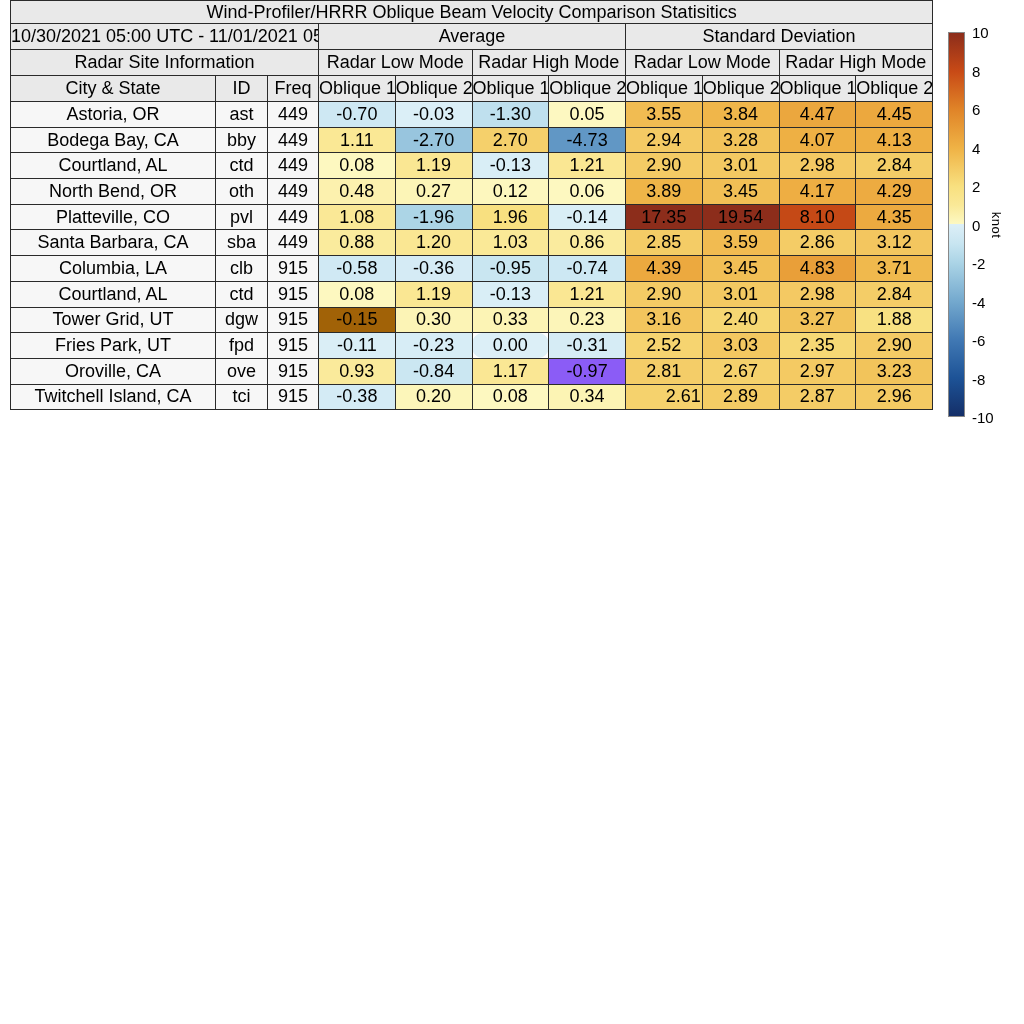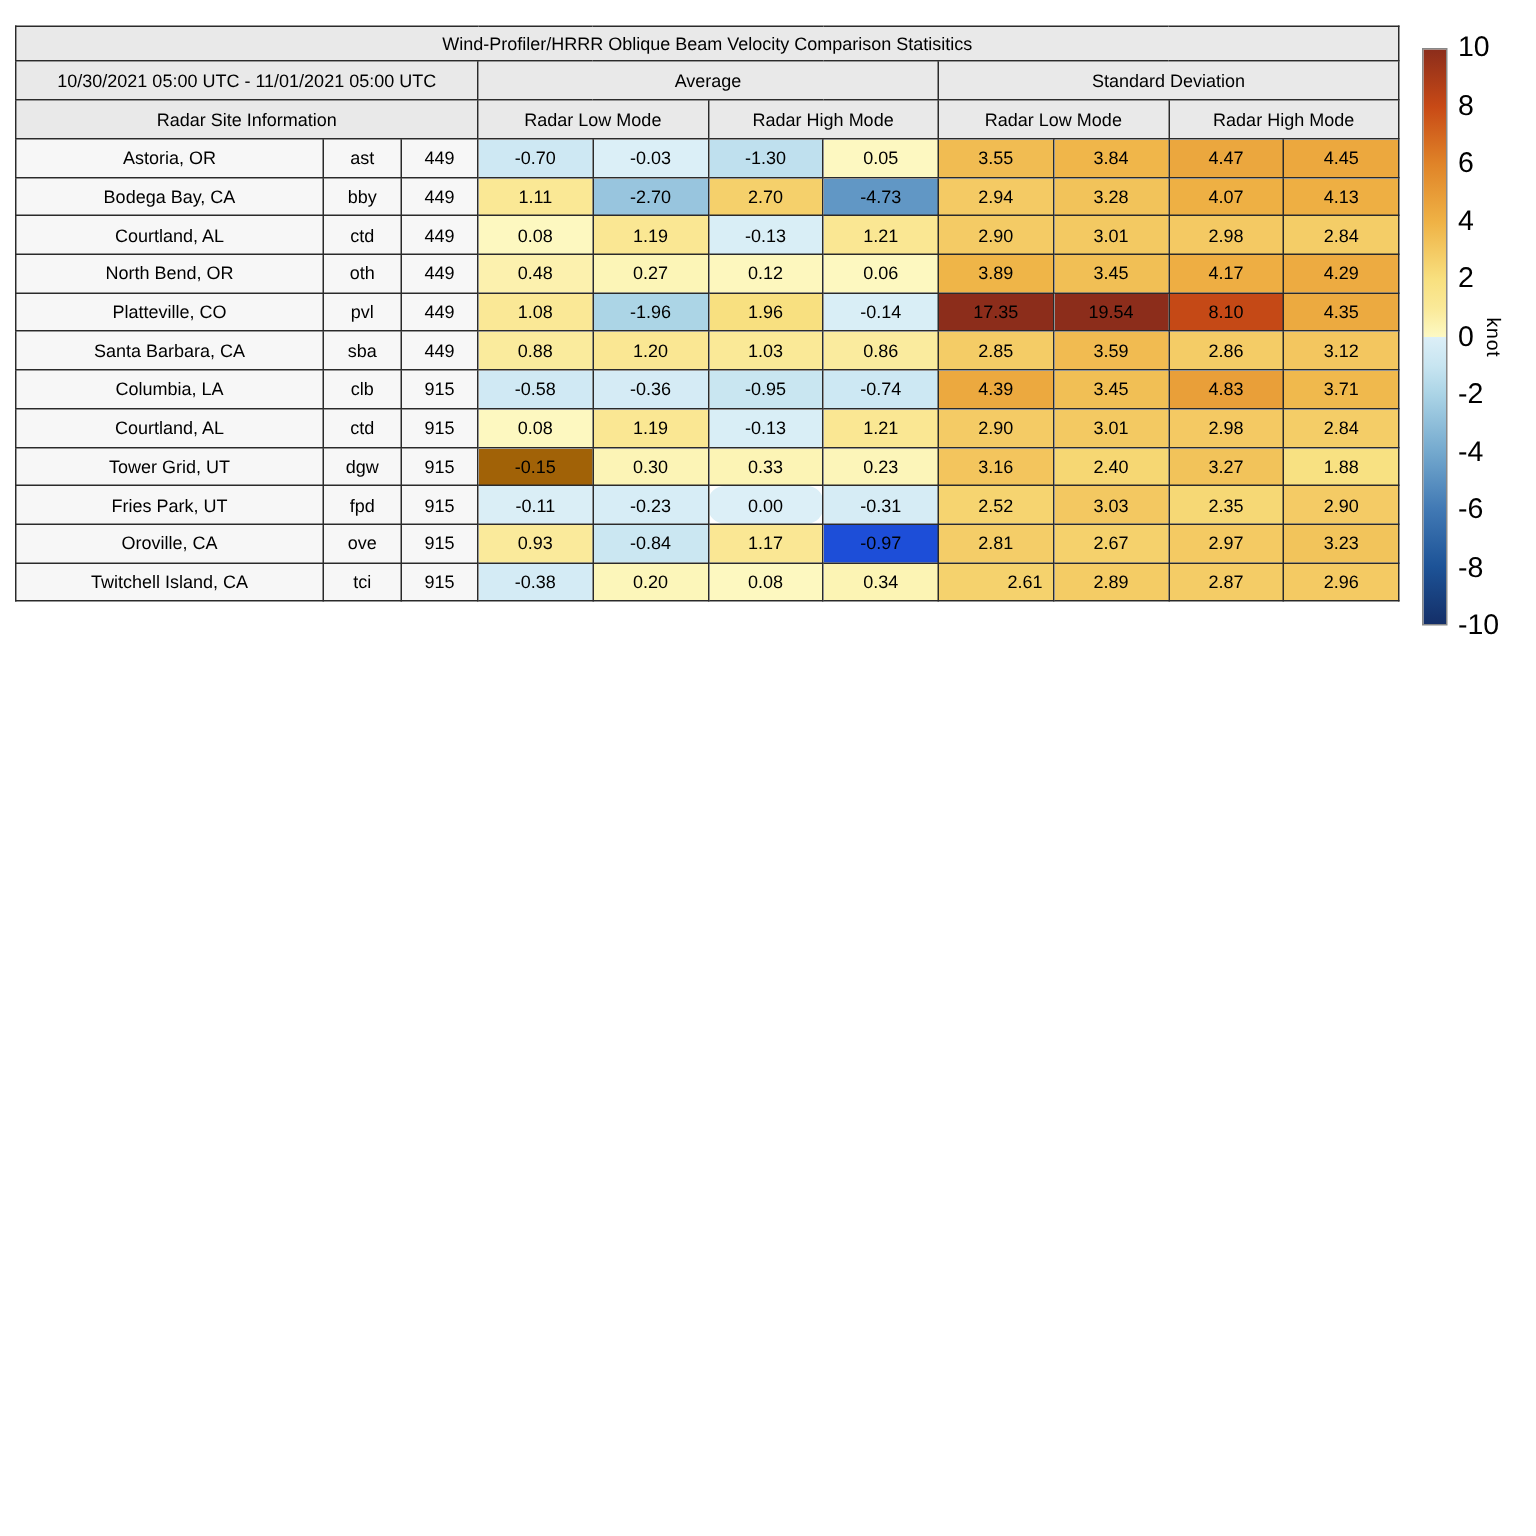--- a/index.html
+++ b/index.html
@@ -10,25 +10,25 @@
     color: #000;
   }
   .figure {
     position: relative;
     width: 1024px; height: 1024px;
     background: #ffffff;
     overflow: hidden;
   }
   table.stats {
     position: absolute;
-    left: 10px; top: 17px;
+    left: 10px; top: 0;
     width: 922px;
     border-collapse: collapse;
     table-layout: fixed;
-    font-size: 12px;
+    font-size: 18px;
   }
   table.stats th, table.stats td {
     border: 1px solid #2a2a2a;
     text-align: center;
     vertical-align: middle;
     padding: 0;
     font-weight: normal;
     white-space: nowrap;
     overflow: hidden;
   }
@@ -42,21 +42,21 @@
   .colorbar {
     position: absolute; left: 0; top: 0;
     width: 17px; height: 385px;
     border: 1px solid #888;
     box-sizing: border-box;
   }
   .cb-tick {
     position: absolute;
     left: 24px;
     transform: translateY(-50%);
-    font-size: 19px;
+    font-size: 15px;
     line-height: 1;
   }
   .cb-unit {
     position: absolute;
     left: 48px; top: 193px;
     transform: translate(-50%, -50%) rotate(90deg);
     font-size: 13px;
     letter-spacing: 0.5px;
   }
 </style>
@@ -87,20 +87,33 @@
         <th colspan="3">10/30/2021 05:00 UTC - 11/01/2021 05:00 UTC</th>
         <th colspan="4">Average</th>
         <th colspan="4">Standard Deviation</th>
       </tr>
       <tr class="header-row">
         <th colspan="3">Radar Site Information</th>
         <th colspan="2">Radar Low Mode</th>
         <th colspan="2">Radar High Mode</th>
         <th colspan="2">Radar Low Mode</th>
         <th colspan="2">Radar High Mode</th>
+      </tr>
+      <tr class="header-row">
+        <th>City &amp; State</th>
+        <th>ID</th>
+        <th>Freq</th>
+        <th>Oblique 1</th>
+        <th>Oblique 2</th>
+        <th>Oblique 1</th>
+        <th>Oblique 2</th>
+        <th>Oblique 1</th>
+        <th>Oblique 2</th>
+        <th>Oblique 1</th>
+        <th>Oblique 2</th>
       </tr>
     </thead>
     <tbody id="table-body">
         <tr>
           <td class="meta">Astoria, OR</td>
           <td class="meta">ast</td>
           <td class="meta">449</td>
           <td style="background: rgb(206, 232, 243);">-0.70</td>
           <td style="background: rgb(219, 239, 247);">-0.03</td>
           <td style="background: rgb(191, 224, 238);">-1.30</td>
@@ -227,21 +240,21 @@
           <td style="background: rgb(246, 216, 117);">2.35</td>
           <td style="background: rgb(244, 203, 101);">2.90</td>
         </tr>
         <tr>
           <td class="meta">Oroville, CA</td>
           <td class="meta">ove</td>
           <td class="meta">915</td>
           <td style="background: rgb(250, 234, 155);">0.93</td>
           <td style="background: rgb(203, 231, 242);">-0.84</td>
           <td style="background: rgb(250, 231, 148);">1.17</td>
-          <td style="background: #1d4ed8;">-0.97</td>
+          <td style="background: #8b5cf6;">-0.97</td>
           <td style="background: rgb(244, 205, 104);">2.81</td>
           <td style="background: rgb(245, 209, 108);">2.67</td>
           <td style="background: rgb(244, 202, 99);">2.97</td>
           <td style="background: rgb(242, 196, 91);">3.23</td>
         </tr>
         <tr>
           <td class="meta">Twitchell Island, CA</td>
           <td class="meta">tci</td>
           <td class="meta">915</td>
           <td style="background: rgb(212, 235, 245);">-0.38</td>

